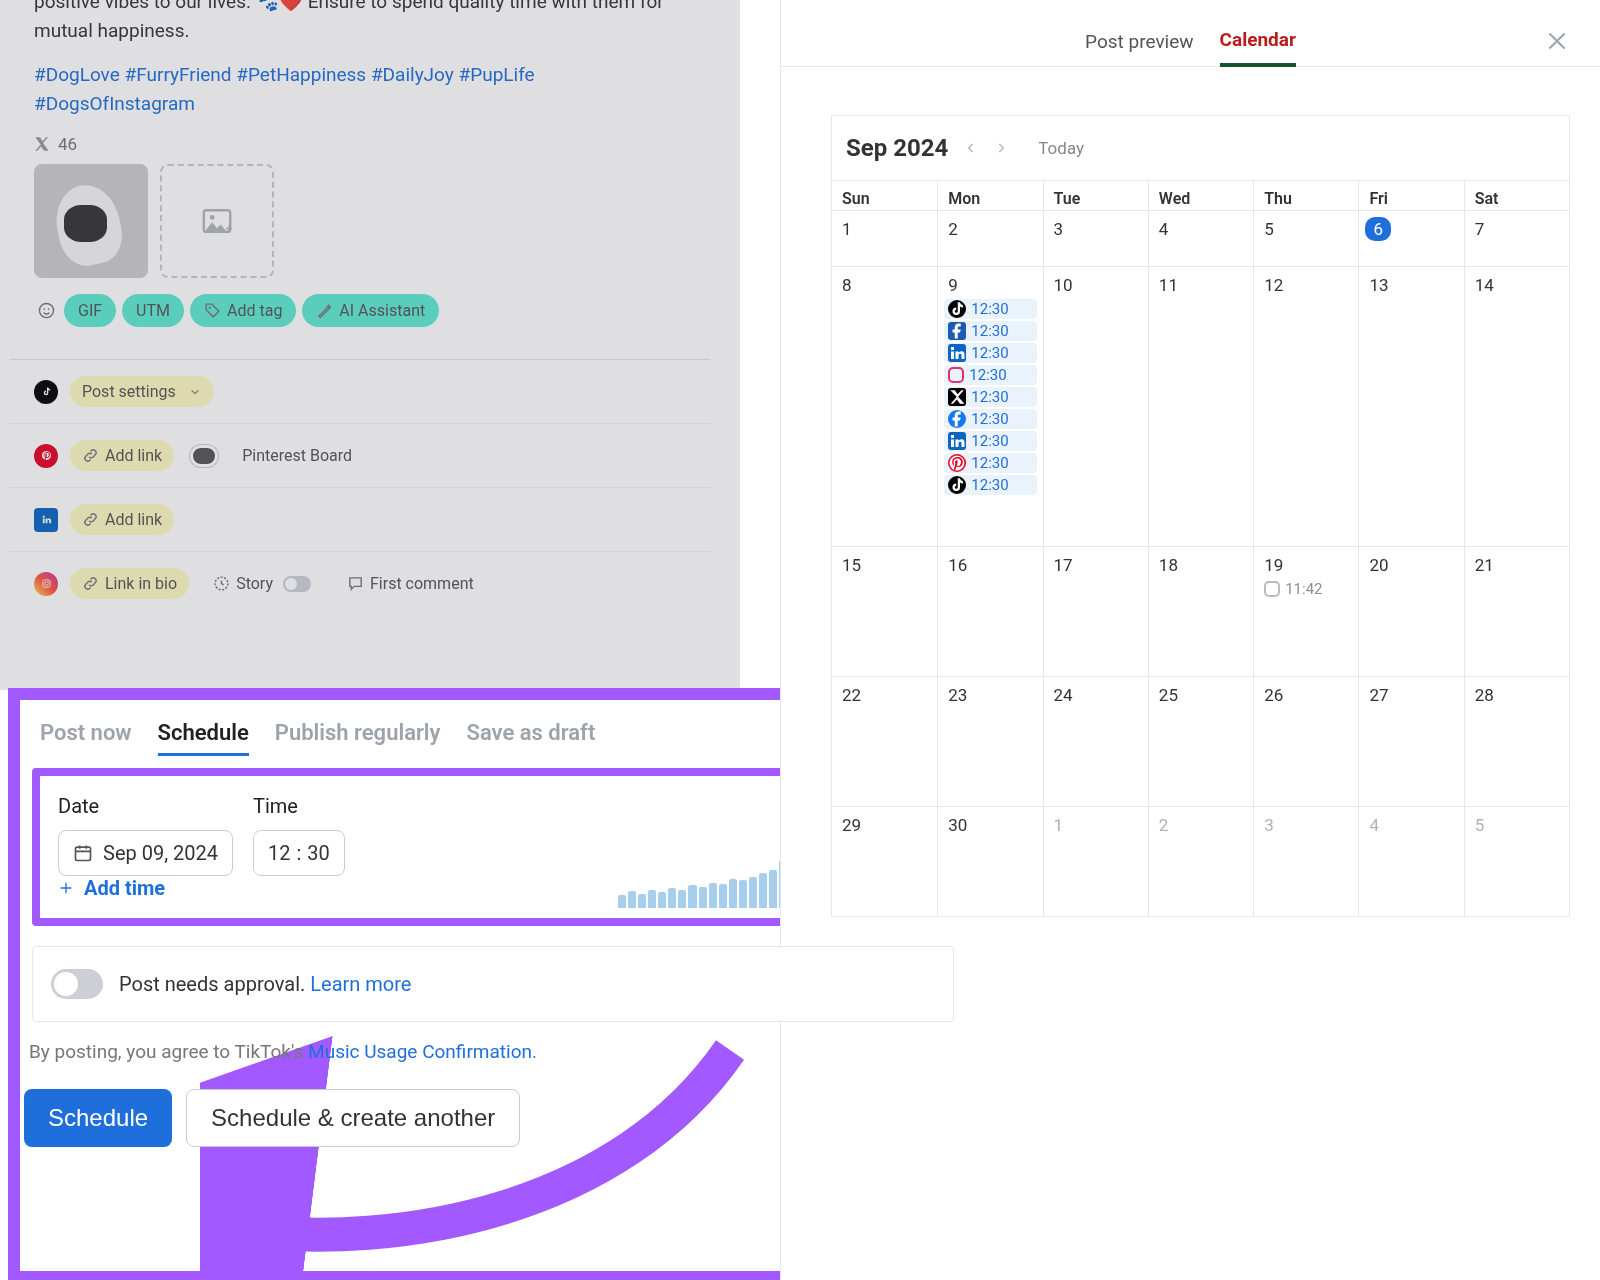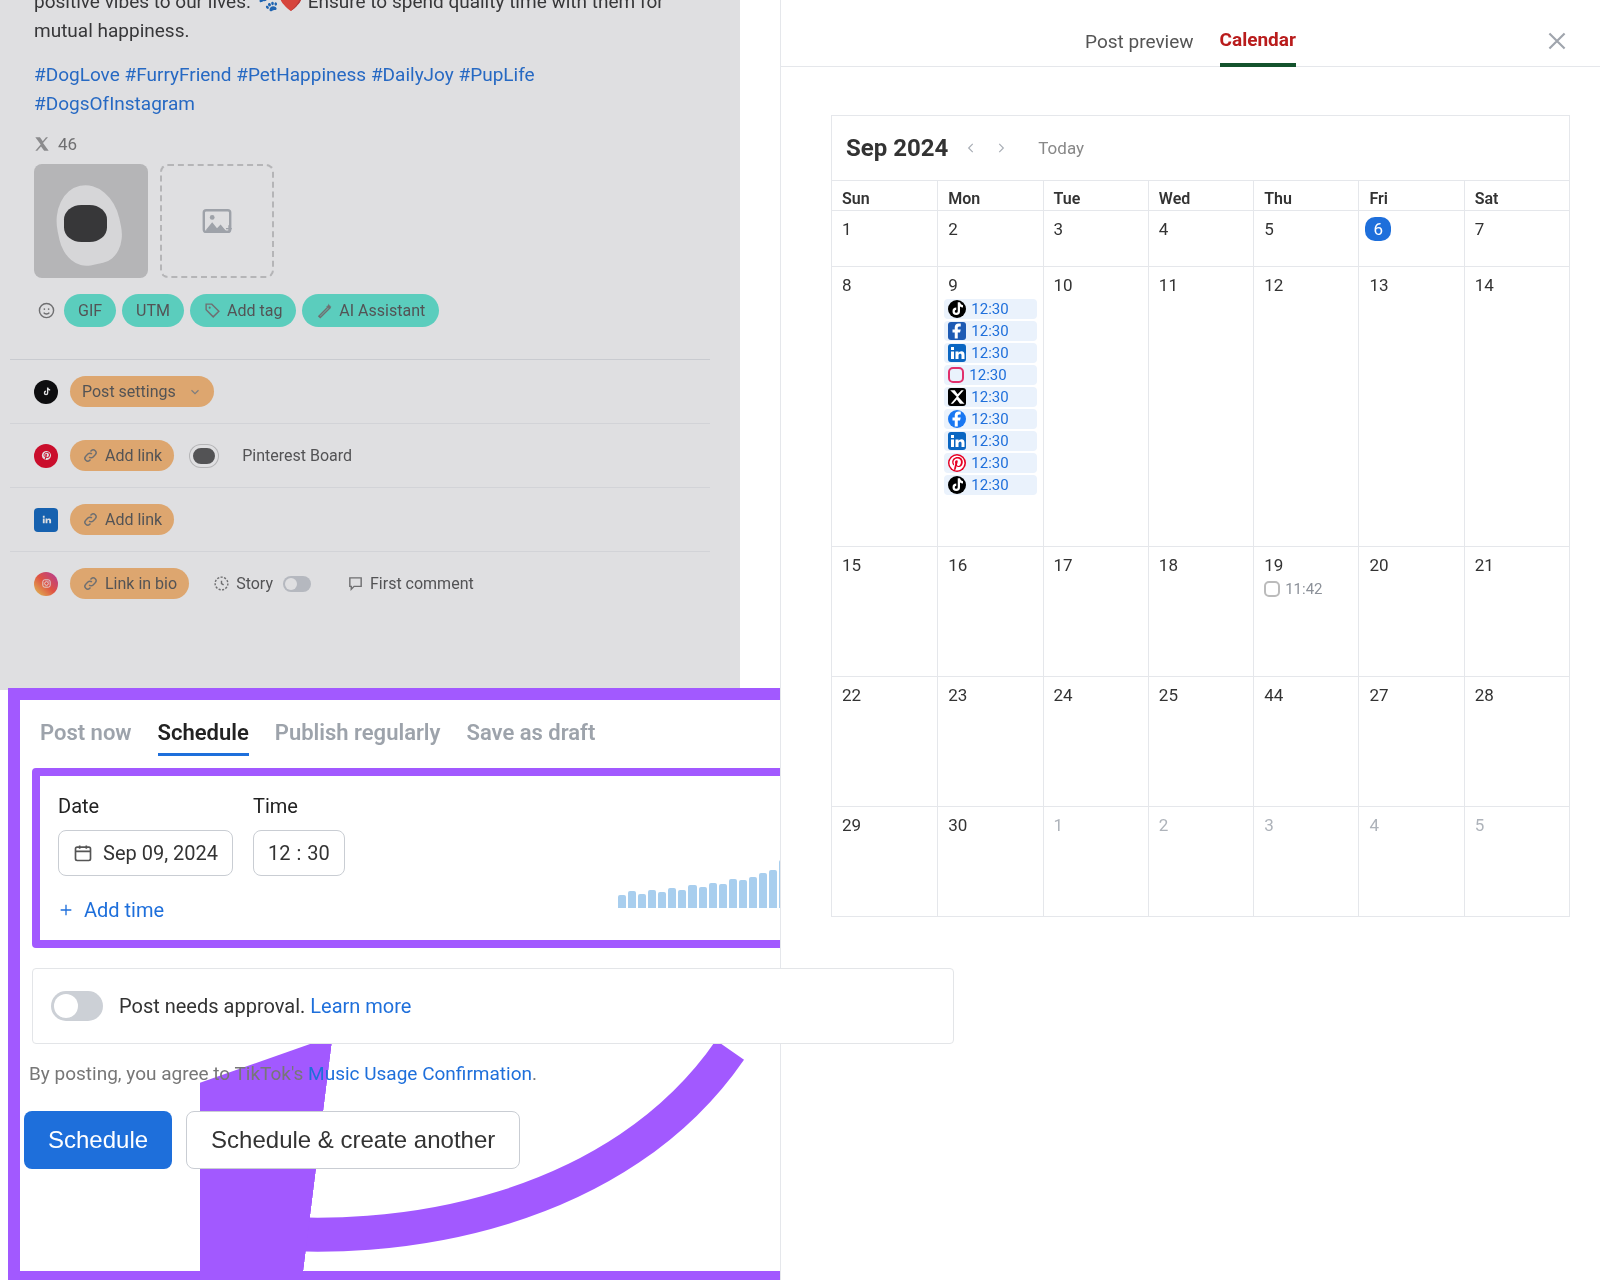--- a/index.html
+++ b/index.html
@@ -24,42 +24,42 @@
 .tb-icon { width: 17px; height: 17px; fill: #777; }
 
 .network-rows { border-top: 1px solid #e5e7eb; margin-top: 14px; padding-top: 0; }
 .n-row { display: flex; align-items: center; gap: 12px; padding: 16px 24px; border-top: 1px solid #f0f1f3; }
 .n-row:first-child { border-top: none; }
 .n-icon { width: 24px; height: 24px; border-radius: 50%; display: flex; align-items: center; justify-content: center; font-size: 13px; color: #fff; font-weight: 700; flex-shrink: 0; }
 .ic-tt { background: #000; }
 .ic-pin { background: #e60023; }
 .ic-li { background: #0a66c2; border-radius: 4px; }
 .ic-ig { background: linear-gradient(45deg,#fd5,#ff543e,#c837ab); }
-.chip { display: inline-flex; align-items: center; gap: 6px; padding: 6px 12px; border-radius: 18px; background: #fdba74; color: #555; font-size: 16px; }
+.chip { display: inline-flex; align-items: center; gap: 6px; padding: 6px 12px; border-radius: 18px; background: #fef9c3; color: #555; font-size: 16px; }
 .chip.plain { background: transparent; }
 .pbub { width: 28px; height: 22px; border-radius: 11px; border: 3px solid #fff; background: #555; display: inline-block; margin-left: 4px; box-shadow: 0 0 0 1px #ccc; }
 .chev { width: 14px; height: 14px; fill: #888; margin-left: 6px; }
 .toggle-story { width: 28px; height: 16px; background: #ccd0d6; border-radius: 10px; position: relative; margin-left: 4px; }
 .toggle-story::after { content: ''; position: absolute; left: 2px; top: 2px; width: 12px; height: 12px; background: #fff; border-radius: 50%; }
 
 
 .dim { position: absolute; left: 0; top: -30px; width: 740px; height: 720px; background: rgba(80,80,90,0.18); pointer-events: none; }
 
 
 .purple-frame { position: absolute; left: 8px; top: 688px; width: 970px; height: 595px; border: 12px solid #a259ff; background: #fff; padding: 0; }
 .sched-tabs { display: flex; gap: 26px; padding: 20px 20px 12px; }
 .s-tab { font-size: 22px; font-weight: 600; color: #9da3ab; cursor: pointer; padding-bottom: 8px; }
 .s-tab.active { color: #222; border-bottom: 3px solid #1e6fdb; }
 .purple-inner { margin: 0 12px 0 12px; border: 8px solid #a259ff; border-radius: 4px; padding: 18px 18px; }
 .dt-row { display: flex; gap: 20px; }
 .dt-col .label { font-size: 20px; color: #222; margin-bottom: 12px; }
 .dt-input { display: inline-flex; align-items: center; gap: 10px; border: 1px solid #c9cdd3; border-radius: 8px; padding: 10px 14px; font-size: 20px; }
 .time-input { display: inline-flex; align-items: center; gap: 6px; border: 1px solid #c9cdd3; border-radius: 8px; padding: 10px 14px; font-size: 20px; }
 .cal-icon { width: 20px; height: 20px; fill: #555; }
-.add-time { margin-top: 22px; display: inline-flex; align-items: center; gap: 10px; color: #1e6fdb; font-size: 20px; font-weight: 400; }
+.add-time { display: inline-flex; align-items: center; gap: 10px; color: #1e6fdb; font-size: 20px; font-weight: 700; }
 .plus-icon { width: 16px; height: 16px; stroke: #1e6fdb; stroke-width: 2; fill: none; }
 .bars { position: absolute; left: 618px; top: 848px; width: 310px; height: 60px; display: flex; align-items: flex-end; gap: 2px; }
 .bars div { flex: 1; background: #a8ceee; border-radius: 2px 2px 0 0; }
 .bars .peak { background: #1e6fdb; }
 
 .approval-box { margin: 20px 12px 0; border: 1px solid #e3e5e8; border-radius: 4px; padding: 22px 18px; display: flex; align-items: center; gap: 16px; background: #fff; z-index: 2; position: relative; }
 .big-toggle { width: 52px; height: 30px; background: #ccd0d6; border-radius: 20px; position: relative; }
 .big-toggle::after { content: ''; position: absolute; left: 3px; top: 3px; width: 24px; height: 24px; background: #fff; border-radius: 50%; }
 .approval-box .txt { font-size: 20px; color: #333; }
 .approval-box .lm { color: #1e6fdb; }
@@ -458,21 +458,21 @@
               <span class="ev-icon ev-ig-g"></span>
               <span class="time">11:42</span>
             </div>
           </div></div>
         <div class="day"><div class="num">20</div></div>
         <div class="day"><div class="num">21</div></div>
         <div class="day"><div class="num">22</div></div>
         <div class="day"><div class="num">23</div></div>
         <div class="day"><div class="num">24</div></div>
         <div class="day"><div class="num">25</div></div>
-        <div class="day"><div class="num">44</div></div>
+        <div class="day"><div class="num">26</div></div>
         <div class="day"><div class="num">27</div></div>
         <div class="day"><div class="num">28</div></div>
         <div class="day" style="min-height: 110px;"><div class="num">29</div></div>
         <div class="day" style="min-height: 110px;"><div class="num">30</div></div>
         <div class="day" style="min-height: 110px;"><div class="num grey">1</div></div>
         <div class="day" style="min-height: 110px;"><div class="num grey">2</div></div>
         <div class="day" style="min-height: 110px;"><div class="num grey">3</div></div>
         <div class="day" style="min-height: 110px;"><div class="num grey">4</div></div>
         <div class="day" style="min-height: 110px;"><div class="num grey">5</div></div>
       </div>

